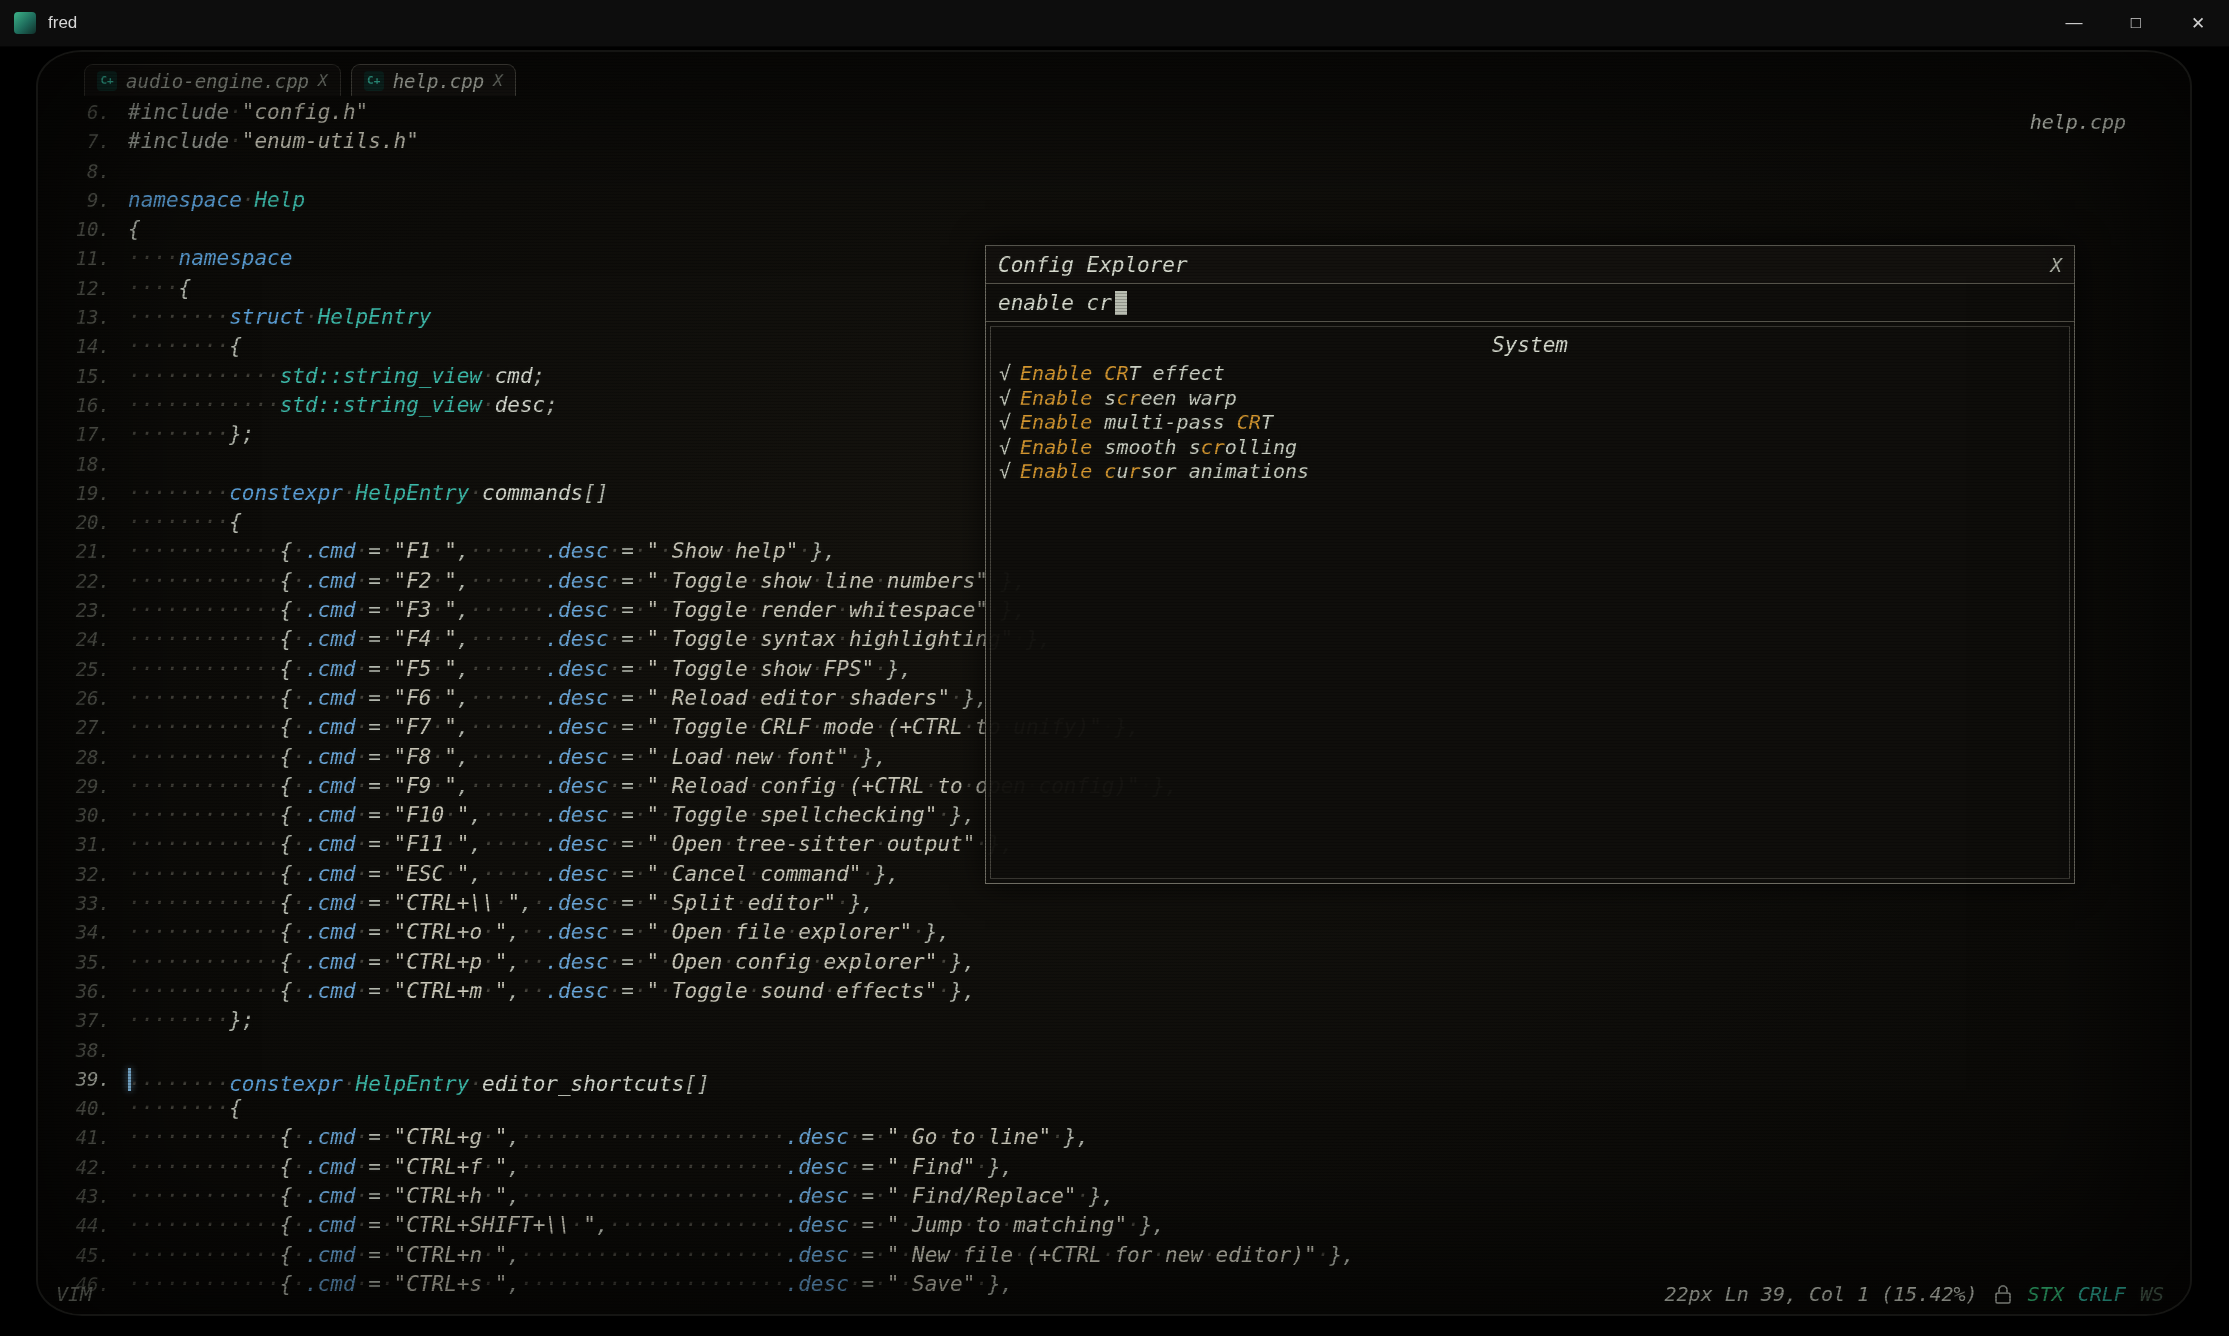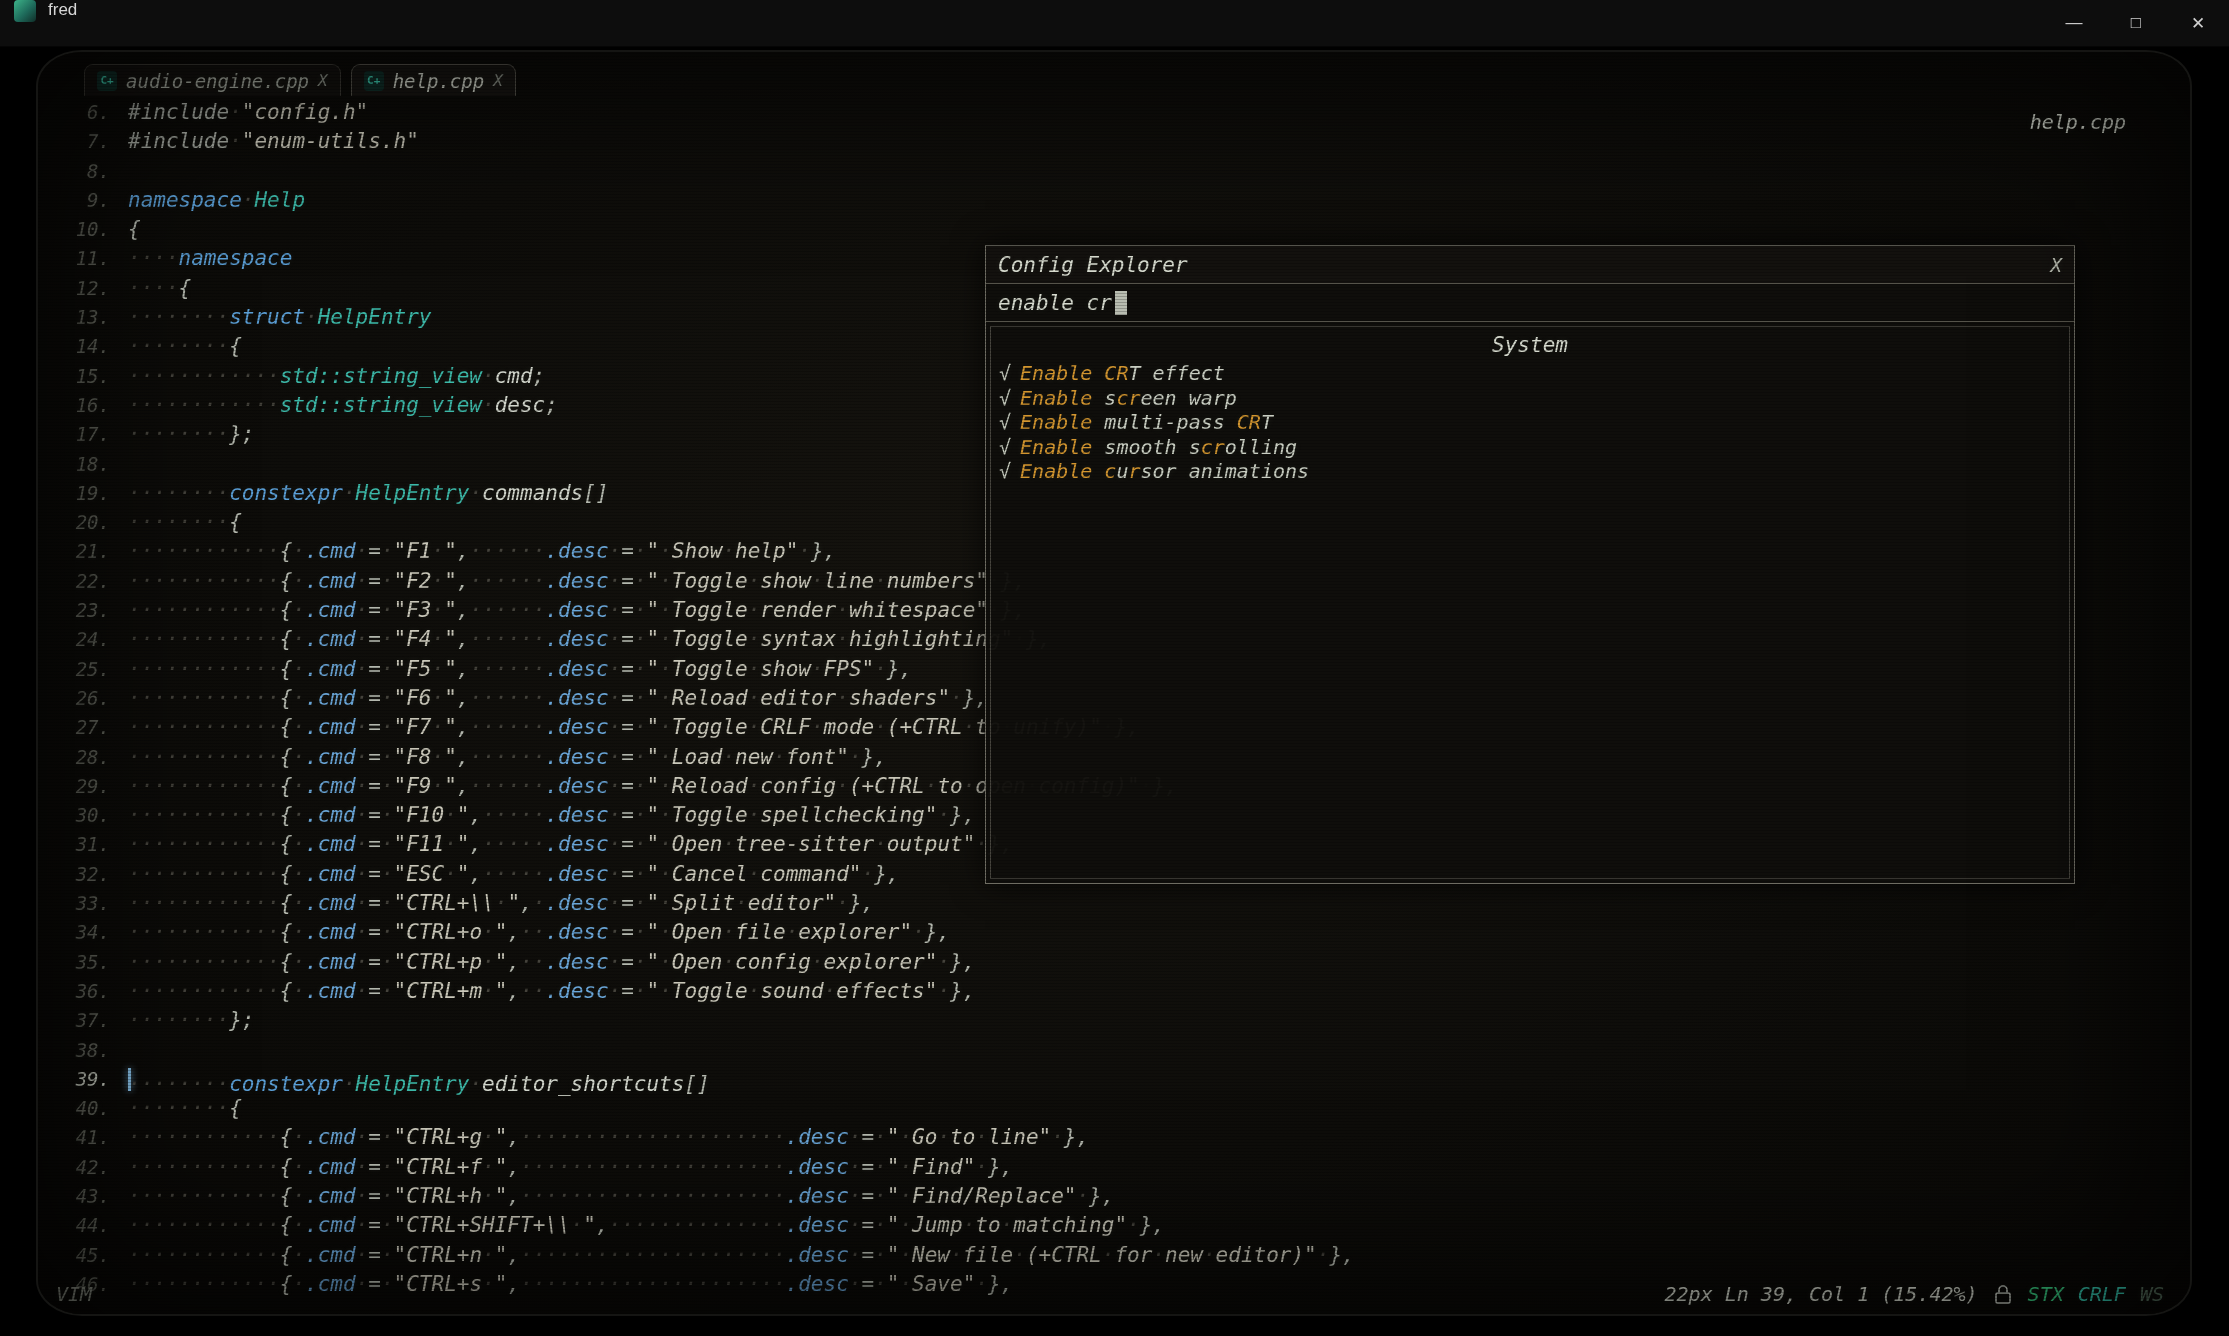--- a/index.html
+++ b/index.html
@@ -1,21 +1,21 @@
 <!DOCTYPE html>
 <html><head>
 <meta charset="utf-8">
 <style>
   html,body{margin:0;padding:0;background:#000;}
   body{width:2229px;height:1336px;position:relative;overflow:hidden;
        font-family:"DejaVu Sans Mono","Liberation Mono",monospace;}
 
   
   .titlebar{position:absolute;left:0;top:0;width:100%;height:46px;background:#0d0d0d;
-    display:flex;align-items:flex-start;font-family:"Liberation Sans",sans-serif;
+    display:flex;align-items:center;font-family:"Liberation Sans",sans-serif;
     border-bottom:1px solid #050505;z-index:100;}
   .app-icon{width:22px;height:22px;margin:0 12px 0 14px;border-radius:4px;
     background:linear-gradient(135deg,#3db389 0%,#1e6b5b 55%,#102e29 100%);}
   .app-title{color:#d6d6d6;font-size:17px;}
   .win-controls{margin-left:auto;display:flex;height:100%;}
   .win-btn{width:62px;height:100%;display:flex;align-items:center;justify-content:center;
     color:#cfcfcf;font-size:17px;cursor:default;}
 
   
   .screen{position:absolute;left:38px;top:52px;width:2152px;height:1262px;

